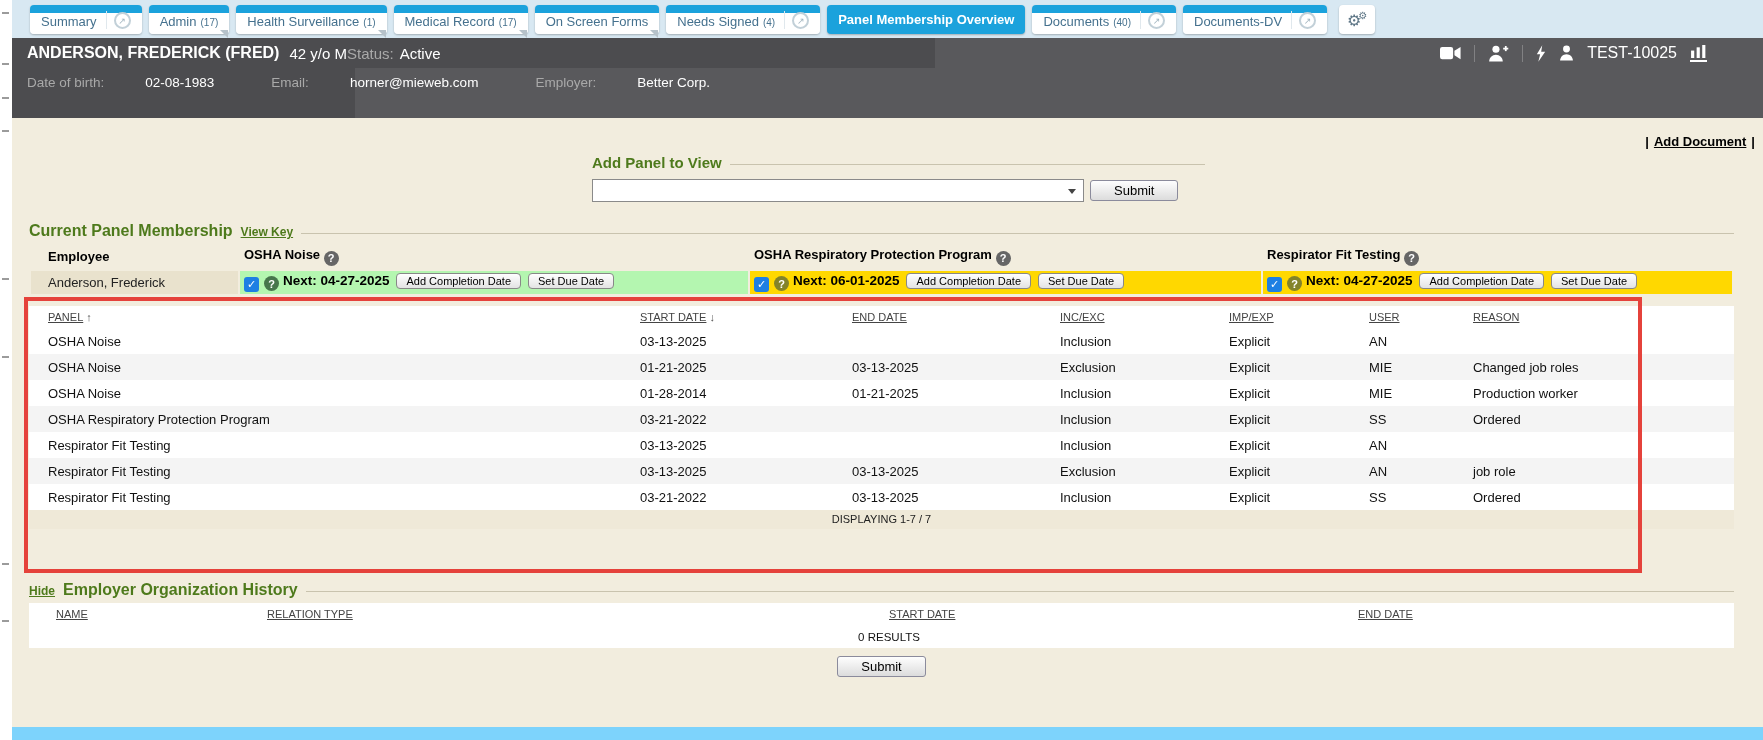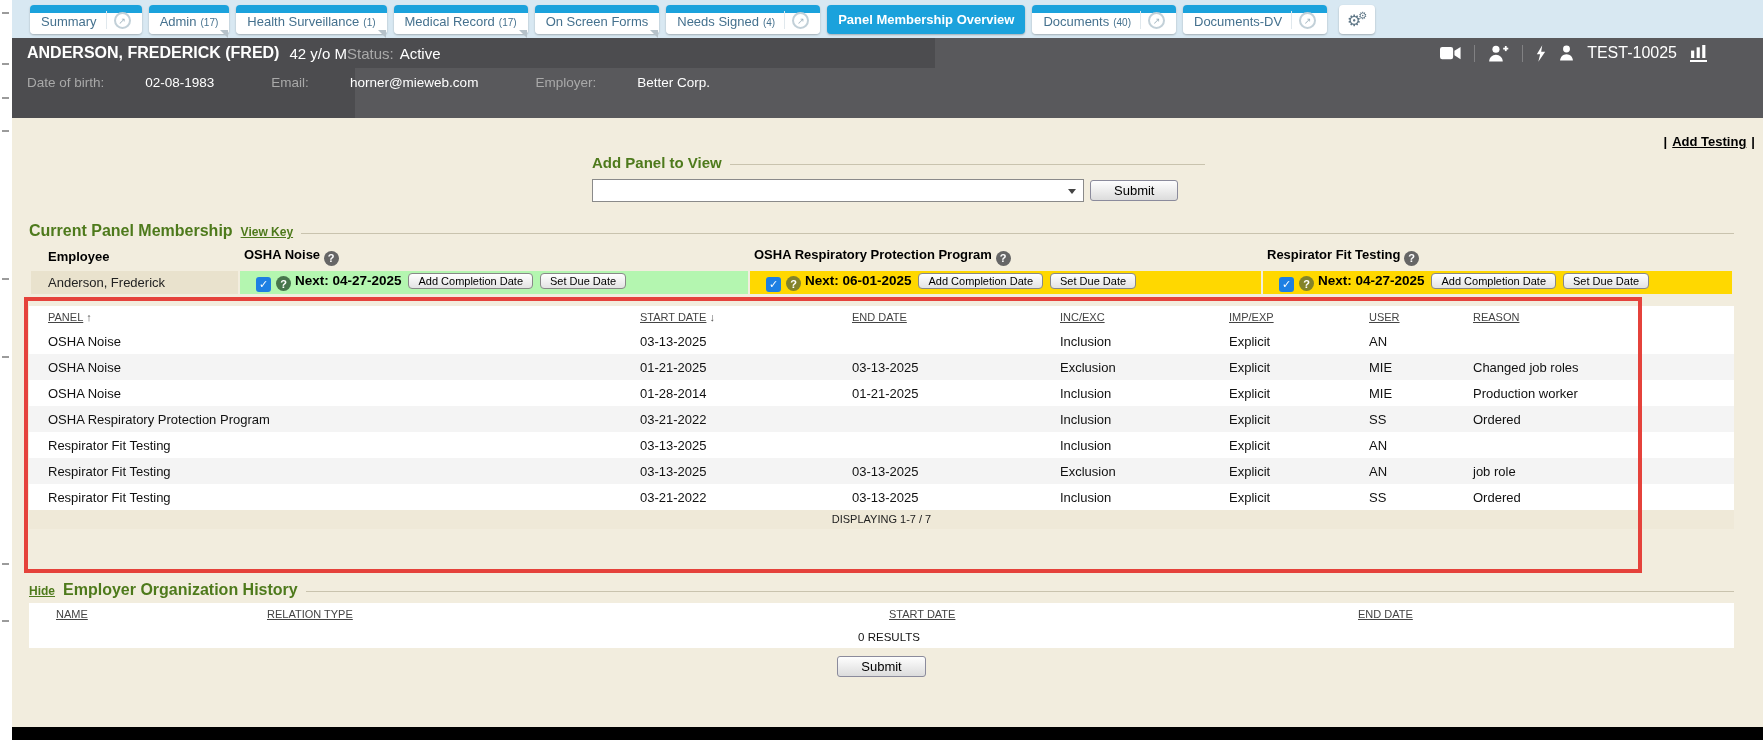--- a/index.html
+++ b/index.html
@@ -1,17 +1,17 @@
 <!DOCTYPE html>
 <html><head>
 <meta charset="utf-8">
 <style>
   * { margin:0; padding:0; box-sizing:border-box; }
   body { font-family:"Liberation Sans", sans-serif; }
-  .page { position:relative; width:1763px; height:740px; background:#000000; overflow:hidden; }
+  .page { position:relative; width:1763px; height:740px; background:#7dd3fc; overflow:hidden; }
 
   
   .left-gutter { position:absolute; left:0; top:0; width:12px; height:740px; background:#fff; z-index:20;
     background-image:
       linear-gradient(#9b9b9b,#9b9b9b),linear-gradient(#9b9b9b,#9b9b9b),linear-gradient(#9b9b9b,#9b9b9b),
       linear-gradient(#9b9b9b,#9b9b9b),linear-gradient(#9b9b9b,#9b9b9b),linear-gradient(#9b9b9b,#9b9b9b),
       linear-gradient(#9b9b9b,#9b9b9b),linear-gradient(#9b9b9b,#9b9b9b);
     background-repeat:no-repeat;
     background-size:7px 2px;
     background-position:2px 12px,2px 63px,2px 97px,2px 130px,2px 278px,2px 356px,2px 563px,2px 620px; }
@@ -77,21 +77,21 @@
   .section { margin-left:29px; width:1705px; }
   .current-section { margin-top:20px; }
   .current-section .legend-title { font-size:16px; }
   .view-key { font-size:12px; margin-left:8px; }
 
   .cpm-table { width:100%; border-collapse:separate; border-spacing:2px; margin-top:2px; }
   .cpm-table th { text-align:left; font-size:13px; font-weight:bold; padding:3px 4px; color:#000; }
   .cpm-table th.first, .cpm-table td.first { padding-left:17px; }
   .employee-cell { background:#e9e2cd; padding:4px; font-size:13px; }
   .employee-cell a { color:#222; cursor:pointer; }
-  .panel-cell { padding:2px 16px; font-size:13px; white-space:nowrap; }
+  .panel-cell { padding:2px 4px; font-size:13px; white-space:nowrap; }
   .cell-green { background:#b4f6b0; }
   .cell-yellow { background:#ffd800; }
   .checkbox { display:inline-flex; width:15px; height:15px; background:#1d7fe3; border-radius:3px; color:#fff;
     font-size:11px; align-items:center; justify-content:center; margin-right:5px; vertical-align:-3px; cursor:pointer; }
   .checkbox::before { content:"\2713"; }
   .qicon { display:inline-flex; width:15px; height:15px; border-radius:50%; background:#666; color:#fff;
     font-weight:bold; font-size:11px; align-items:center; justify-content:center; margin-right:4px; vertical-align:-3px; }
   .qicon::before { content:"?"; }
   .cell-green .qicon { background:#47764c; }
   .cell-yellow .qicon { background:#83832a; }
@@ -223,21 +223,21 @@
       <span class="val">horner@mieweb.com</span>
       <span class="ph-label grp">Employer:</span>
       <span class="val">Better Corp.</span>
     </div>
     <div class="ph-row3"></div>
   </div>
 
   <div class="content">
 
     <div class="add-doc">
-      <span>|</span><a>Add Testing</a><span>|</span>
+      <span>|</span><a>Add Document</a><span>|</span>
     </div>
 
     <div class="add-panel">
       <div class="legend-row">
         <span class="legend-title">Add Panel to View</span>
         <span class="legend-line"></span>
       </div>
       <div class="add-panel-controls">
         <div class="panel-select"></div>
         <button class="btn">Submit</button>

